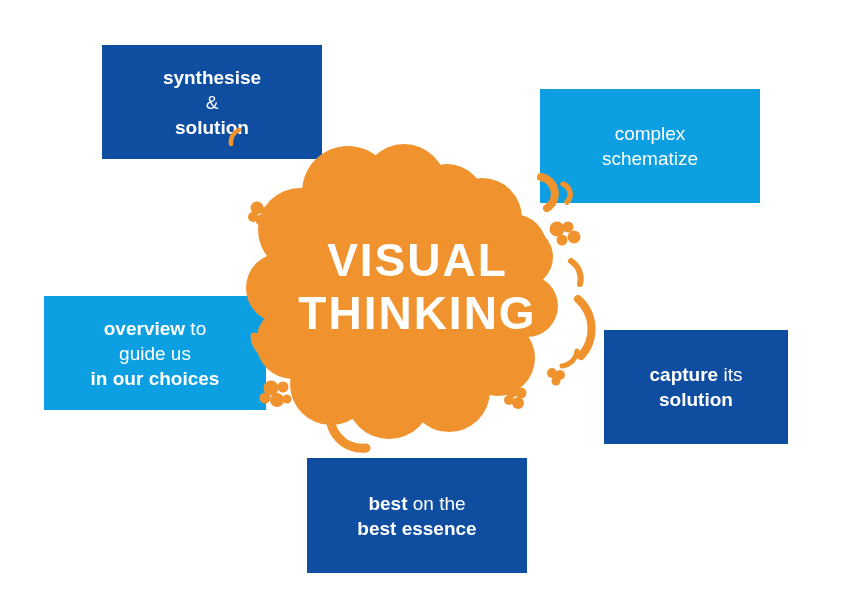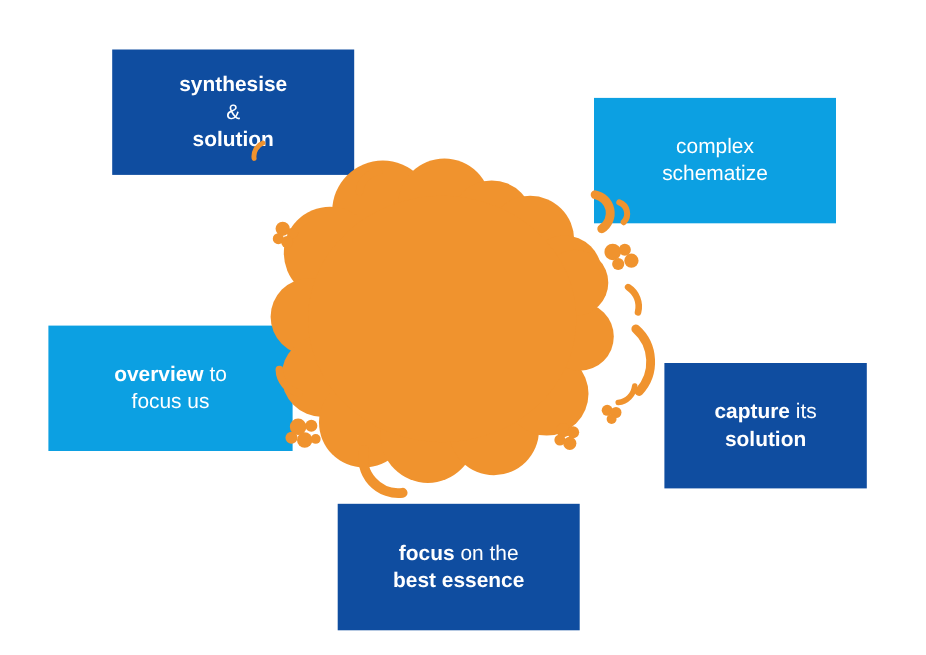--- a/index.html
+++ b/index.html
@@ -72,30 +72,31 @@
     <div class="line"><span class="b">solution</span></div>
   </div>
 
   <div class="box light box-2">
     <div class="line"><span>complex</span></div>
     <div class="line"><span>schematize</span></div>
   </div>
 
   <div class="box light box-3">
     <div class="line"><span class="b">overview</span><span> to</span></div>
-    <div class="line"><span>focus us</span></div>
+    <div class="line"><span>guide us</span></div>
+    <div class="line"><span class="b">in our choices</span></div>
   </div>
 
   <div class="box dark box-4">
     <div class="line"><span class="b">capture</span><span> its</span></div>
     <div class="line"><span class="b">solution</span></div>
   </div>
 
   <div class="box dark box-5">
-    <div class="line"><span class="b">focus</span><span> on the</span></div>
+    <div class="line"><span class="b">best</span><span> on the</span></div>
     <div class="line"><span class="b">best essence</span></div>
   </div>
 
   <svg class="cloud-svg" viewBox="0 0 842 595" aria-hidden="true">
     <g fill="#F0932E">
       <circle cx="348" cy="192" r="46"></circle>
       <circle cx="404" cy="186" r="42"></circle>
       <circle cx="447" cy="202" r="38"></circle>
       <circle cx="482" cy="218" r="40"></circle>
       <circle cx="513" cy="248" r="34"></circle>
@@ -149,15 +150,17 @@
       <path d="M 563 184 A 11 11 0 0 1 567 202" stroke-width="5.5"></path>
       <path d="M 571 261 A 21 21 0 0 1 580 284" stroke-width="6"></path>
       <path d="M 578 299 A 40 40 0 0 1 581 356" stroke-width="8"></path>
       <path d="M 577 351 A 17 17 0 0 1 562 366" stroke-width="5"></path>
       <path d="M 272 357 A 22 22 0 0 1 254 336" stroke-width="7"></path>
       <path d="M 331 409 A 32 32 0 0 0 366 448" stroke-width="9"></path>
     </g>
   </svg>
 
   <div class="center-title">
+    <div>VISUAL</div>
+    <div>THINKING</div>
   </div>
 
 </div>
 
 </body></html>

